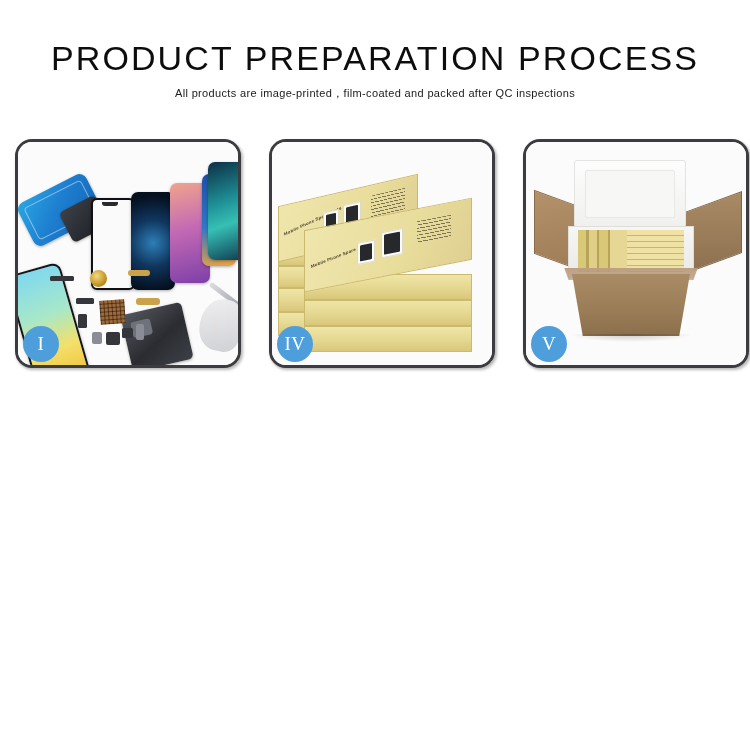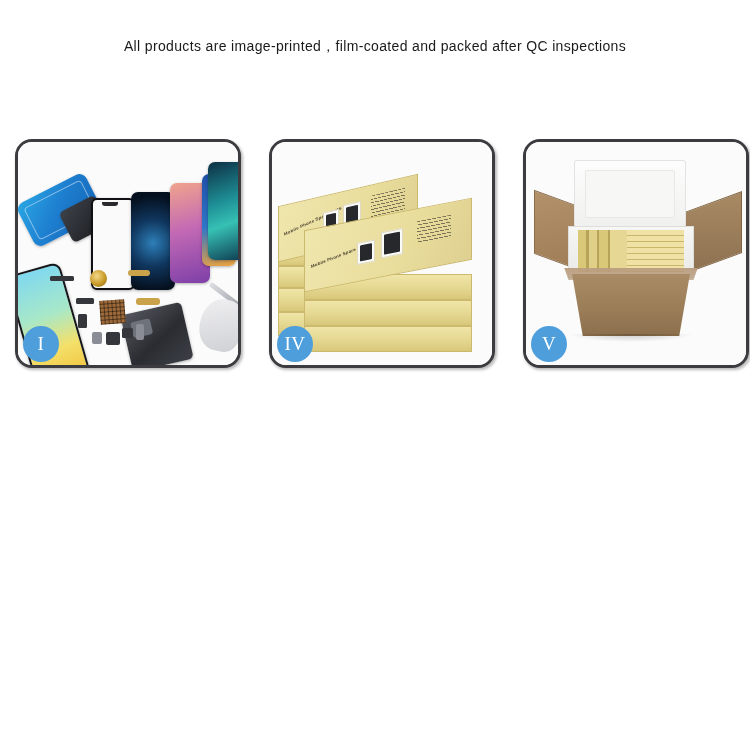--- a/index.html
+++ b/index.html
@@ -17,24 +17,25 @@
   .page-title {
     font-size: 34px;
     font-weight: 500;
     letter-spacing: 2.1px;
     color: #0d0d0d;
     line-height: 40px;
     white-space: nowrap;
     font-family: "Liberation Sans", sans-serif;
   }
   .page-subtitle {
-    font-size: 14px;
+    font-size: 11px;
     font-weight: 400;
     color: #1a1a1a;
     letter-spacing: 0.35px;
+    margin-top: 8px;
     white-space: nowrap;
   }
 
   
   .grid {
     position: absolute;
     left: 15px; top: 139px;
     width: 720px; height: 540px;
     display: grid;
     grid-template-columns: 226px 226px 226px;
@@ -341,20 +342,21 @@
   }
   .vi-shadow {
     position:absolute; left:34px; top:188px; width:150px; height:8px;
     background: radial-gradient(ellipse at 50% 0%, rgba(0,0,0,0.18), rgba(0,0,0,0) 72%);
   }
 </style>
 </head>
 <body>
 
 <div class="header">
+  <div class="page-title">PRODUCT PREPARATION PROCESS</div>
   <div class="page-subtitle">All products are image-printed，film-coated and packed after QC inspections</div>
 </div>
 
 <div class="grid">
 
   <div class="panel p1">
     <div class="panel-stage">
       <div class="phone ph-a"></div>
       <div class="phone ph-a2"></div>
       <div class="phone ph-glass"></div>

